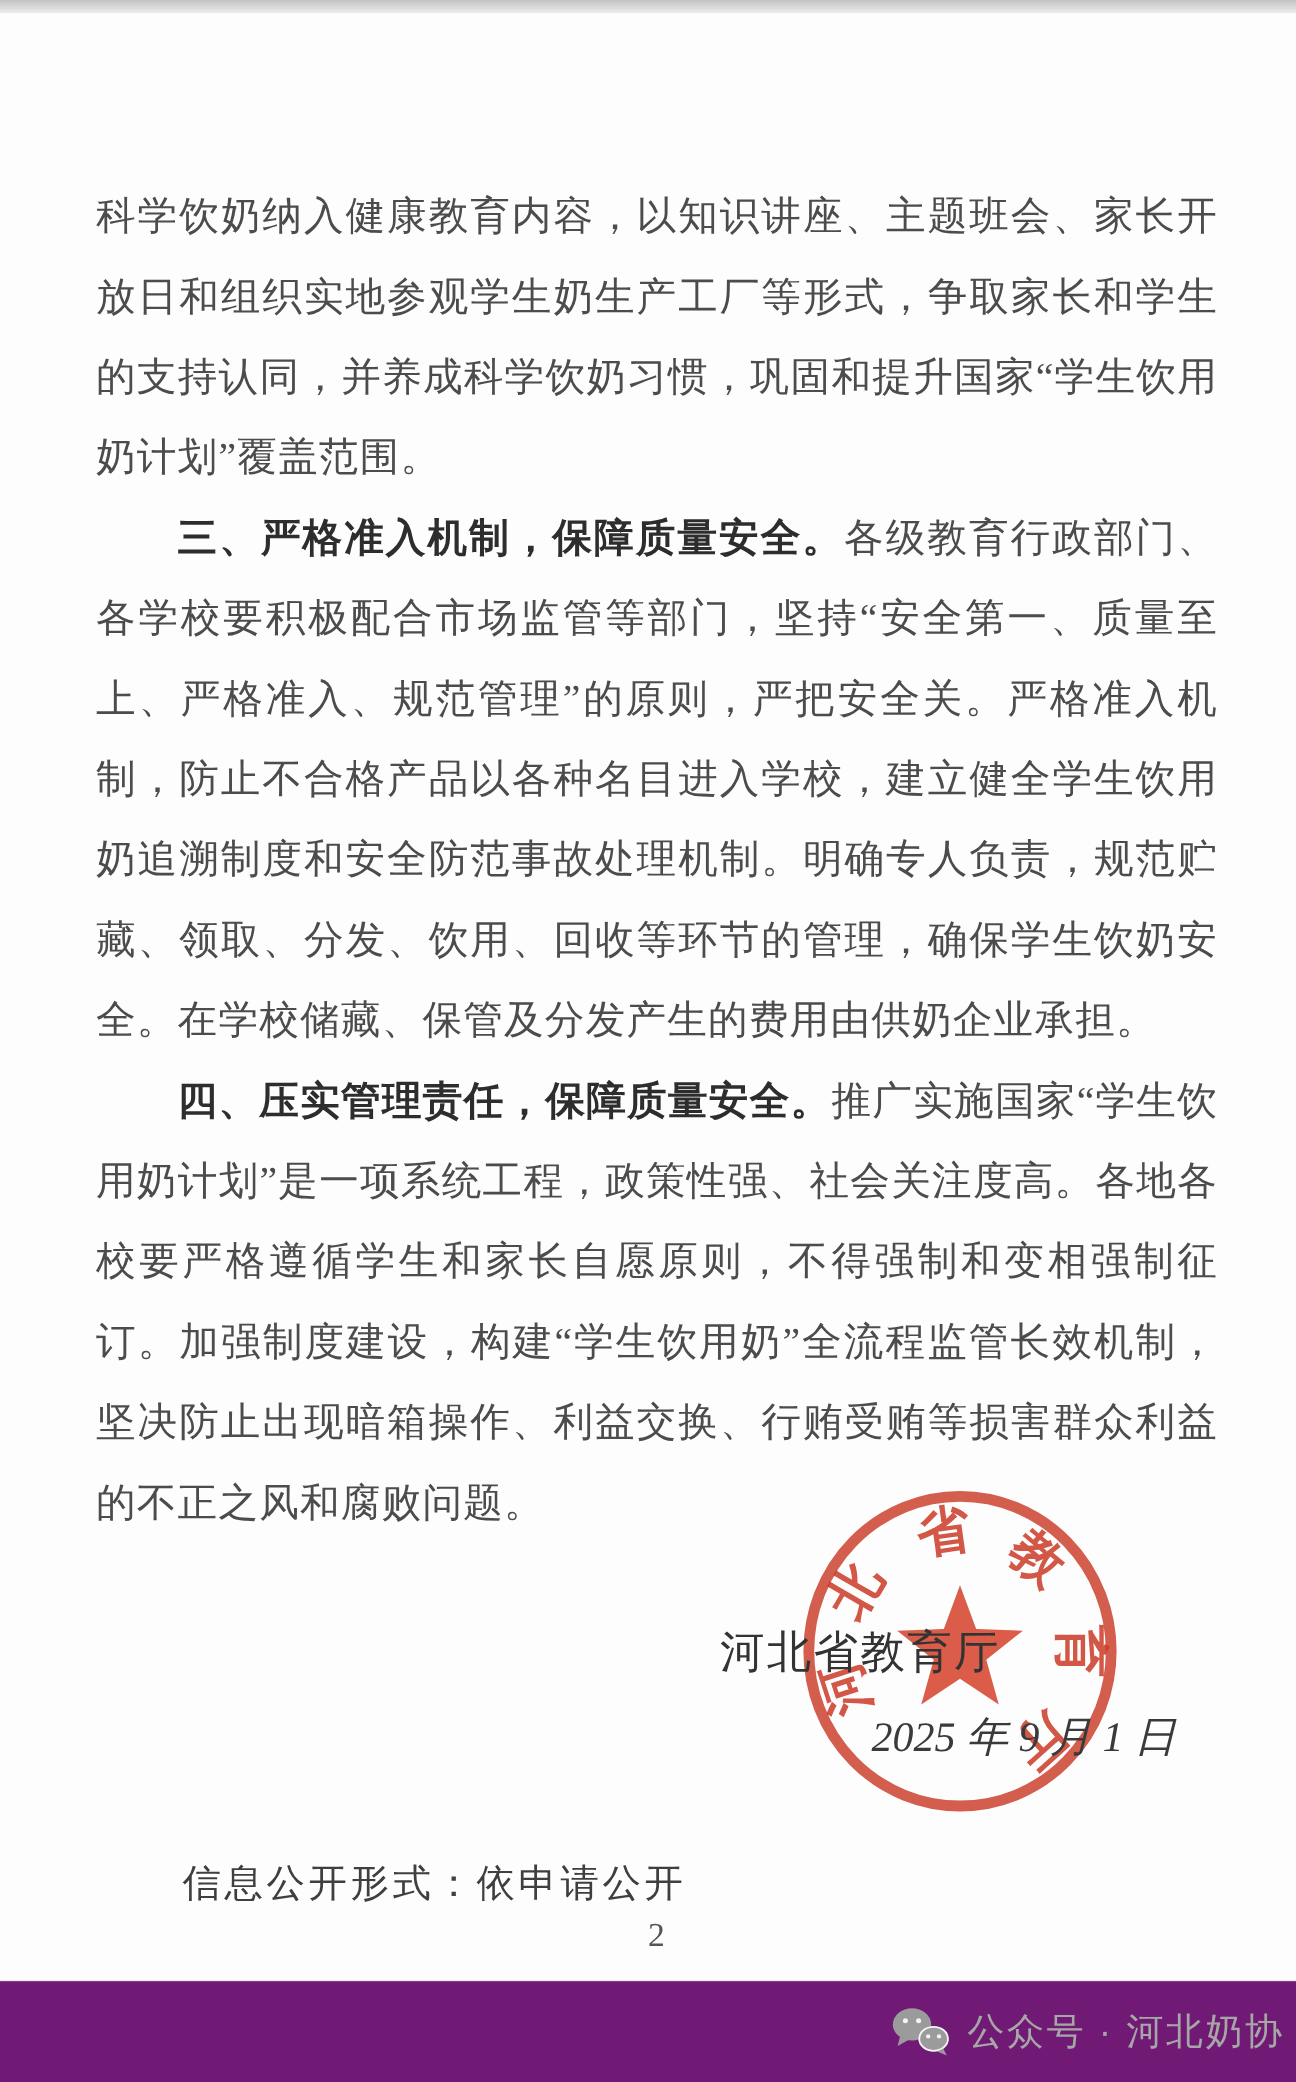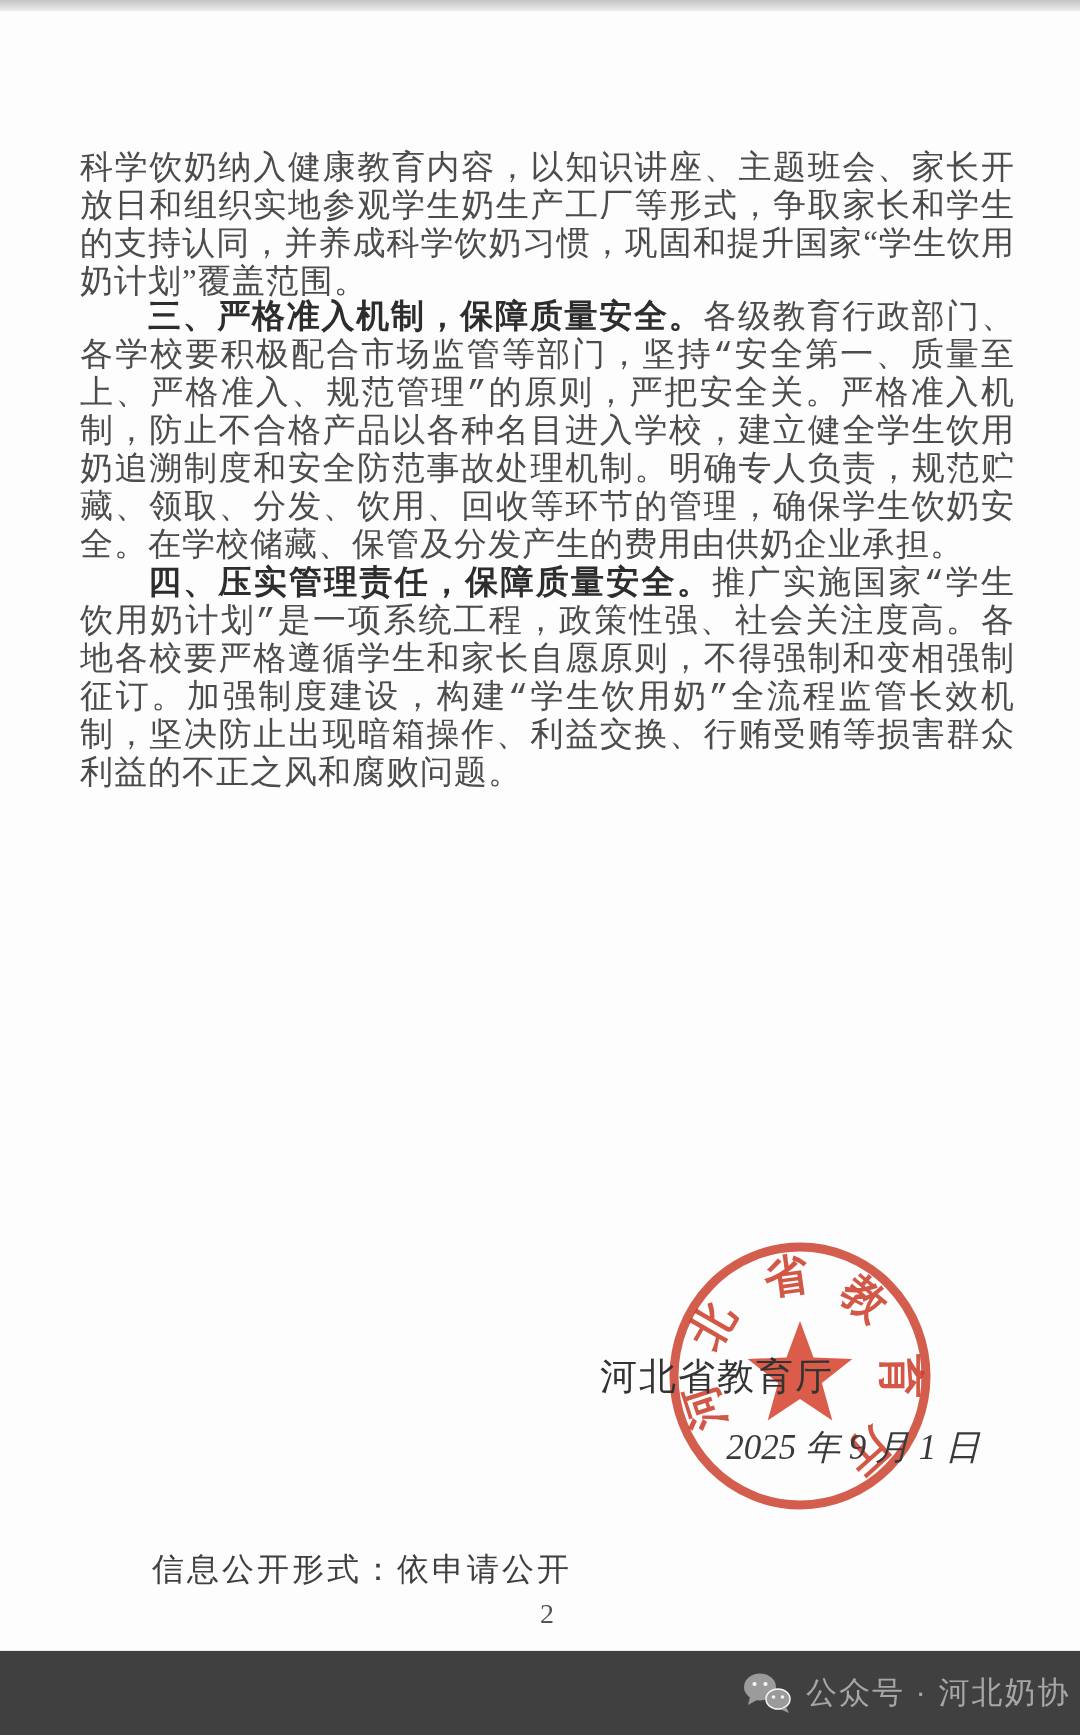--- a/index.html
+++ b/index.html
@@ -9,25 +9,25 @@
     background:#fdfdfd;
     overflow:hidden;
     font-family:"Liberation Serif", serif;
   }
   .scan-top-strip{
     position:absolute;left:0;top:0;width:1080px;height:11px;
     background:linear-gradient(#c3c3c3,#ededed);
   }
   .doc-body{
     position:absolute;left:80px;top:148px;width:935px;
-    font-size:33px;line-height:38px;letter-spacing:1px;
+    font-size:33px;line-height:67px;letter-spacing:1px;
     color:#4c4c4c;text-align:justify;
   }
   .doc-body p{margin:0;}
-  .para-indent{text-indent:68px;font-family:Liberation Mono, monospace;}
+  .para-indent{text-indent:68px;}
   .para-lead{font-weight:700;color:#2d2d2d;}
   
   .seal{
     position:absolute;left:658px;top:1234px;width:284px;height:284px;
     pointer-events:none;
   }
   .seal svg{position:absolute;left:0;top:0;}
   .seal-rim-chars span{
     position:absolute;width:46px;height:46px;
     font-size:44px;line-height:46px;text-align:center;
@@ -46,21 +46,21 @@
     position:absolute;left:152px;top:1548px;
     font-size:32px;letter-spacing:3px;color:#3f3f3f;
   }
   .page-num{
     position:absolute;left:540px;top:1598px;
     font-size:28px;color:#555555;
   }
   
   .footer{
     position:absolute;left:0;bottom:0;width:1080px;height:84px;
-    background:#404040;border-top:1px solid #e9e9e9;
+    background:#701a75;border-top:1px solid #e9e9e9;
     display:flex;align-items:center;
     font-family:"Liberation Sans", sans-serif;
   }
   .footer .wechat-icon{margin-left:742px;margin-right:14px;}
   .footer-label{font-size:31px;color:#a6a6a6;letter-spacing:2px;}
 </style>
 </head>
 <body>
 
 <div class="page">

